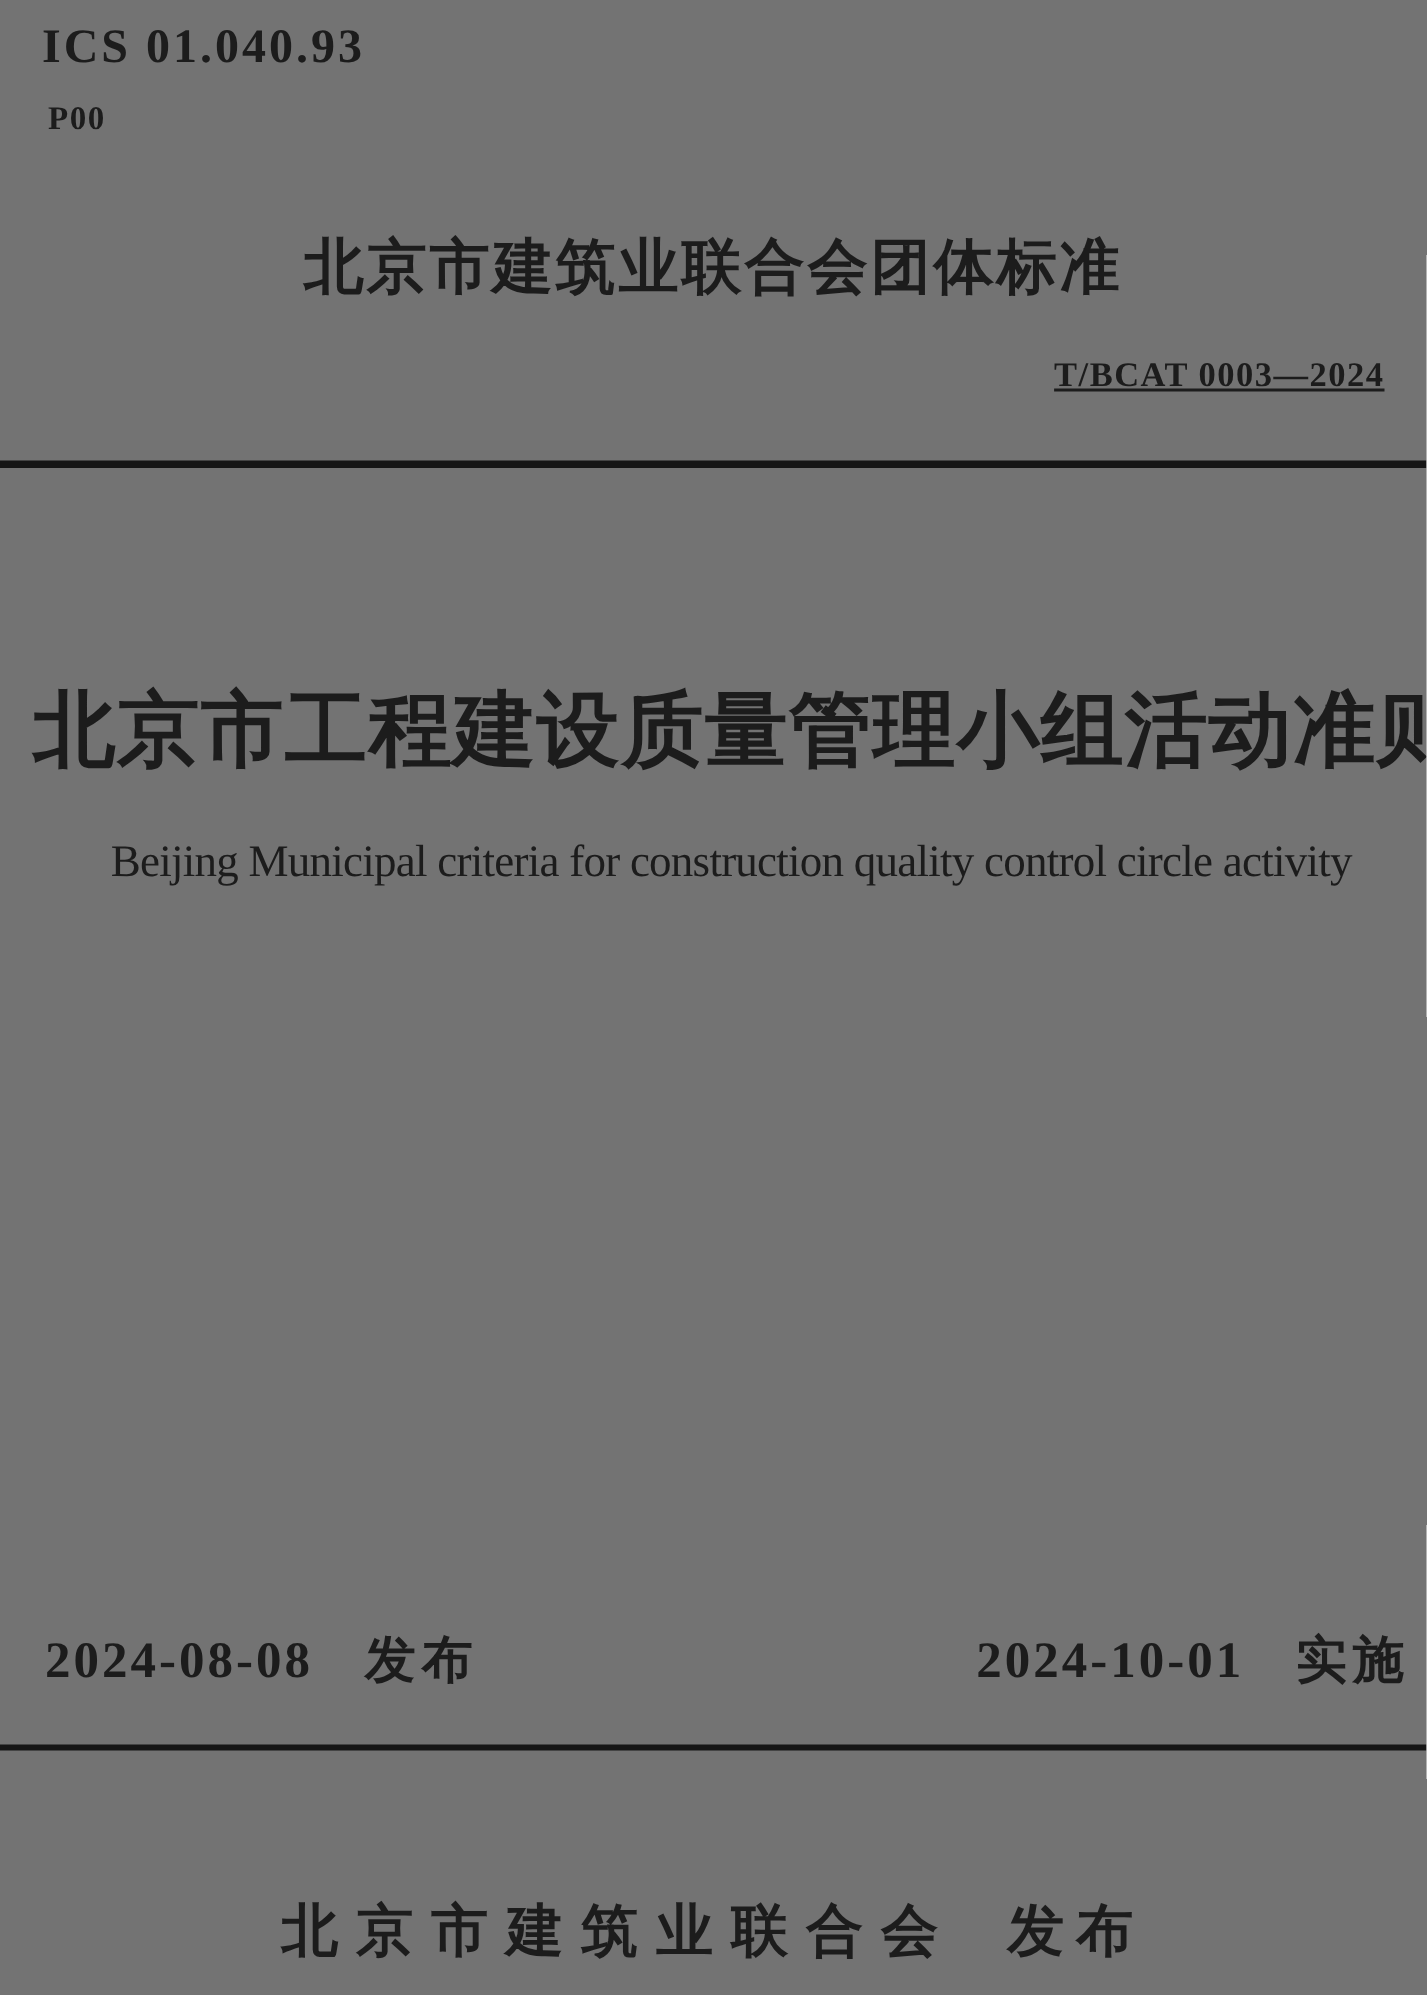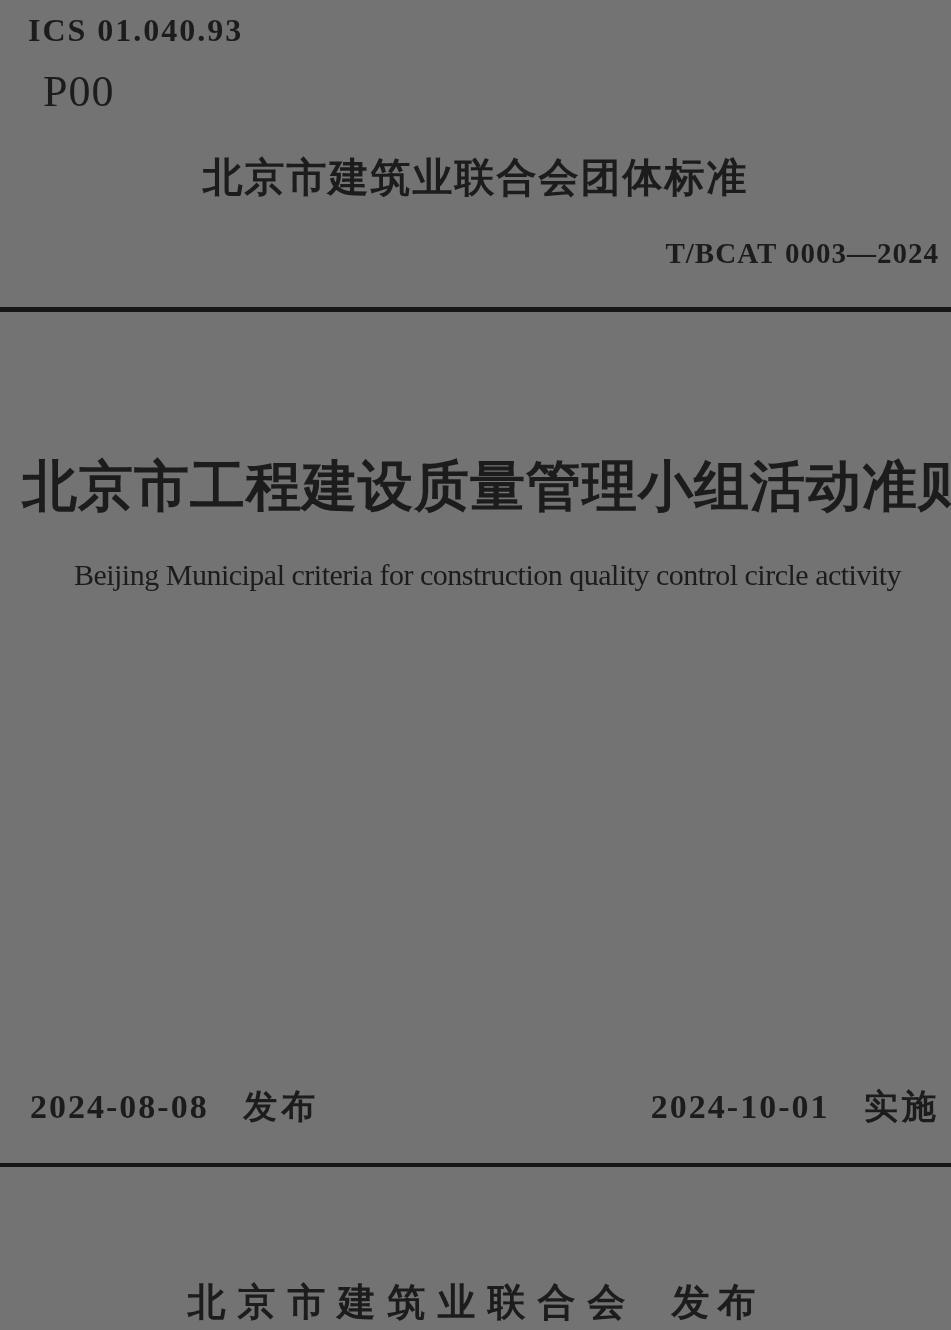--- a/index.html
+++ b/index.html
@@ -20,42 +20,43 @@
   .abs { position: absolute; }
 
   .ics-code {
     left: 28px; top: 12px;
     font-size: 32px;
     font-weight: bold;
     letter-spacing: 2px;
     white-space: nowrap;
   }
   .doc-class {
-    left: 43px; top: 66px;
-    font-size: 44px;
-    font-weight: normal;
+    left: 32px; top: 66px;
+    font-size: 22px;
+    font-weight: bold;
     letter-spacing: 1px;
   }
   .org-standard-line {
     left: 0; top: 130px;
     width: 100%;
     text-align: center;
     font-family: "Liberation Sans", "DejaVu Sans", sans-serif;
     font-size: 40px;
     font-weight: bold;
     letter-spacing: 2px;
     white-space: nowrap;
     margin-top: 20px;
   }
   .standard-number {
-    right: 12px; top: 237px;
-    font-size: 29px;
+    right: 28px; top: 237px;
+    font-size: 23px;
     font-weight: bold;
     letter-spacing: 1px;
     white-space: nowrap;
+    text-decoration: underline;
   }
   .rule-top {
     left: 0; top: 307px;
     width: 100%;
     height: 5px;
     background: #161616;
   }
   .main-title {
     left: 0; top: 450px;
     width: 100%;
@@ -104,21 +105,20 @@
     background: #161616;
   }
   .publisher-line {
     left: 0; top: 1262px;
     width: 100%;
     text-align: center;
     font-family: "Liberation Sans", "DejaVu Sans", sans-serif;
     font-size: 38px;
     font-weight: bold;
     white-space: nowrap;
-    margin-top: 15px;
   }
   .publisher-name {
     letter-spacing: 12px;
   }
   .publisher-action {
     margin-left: 34px;
     letter-spacing: 8px;
   }
 </style>
 </head>

